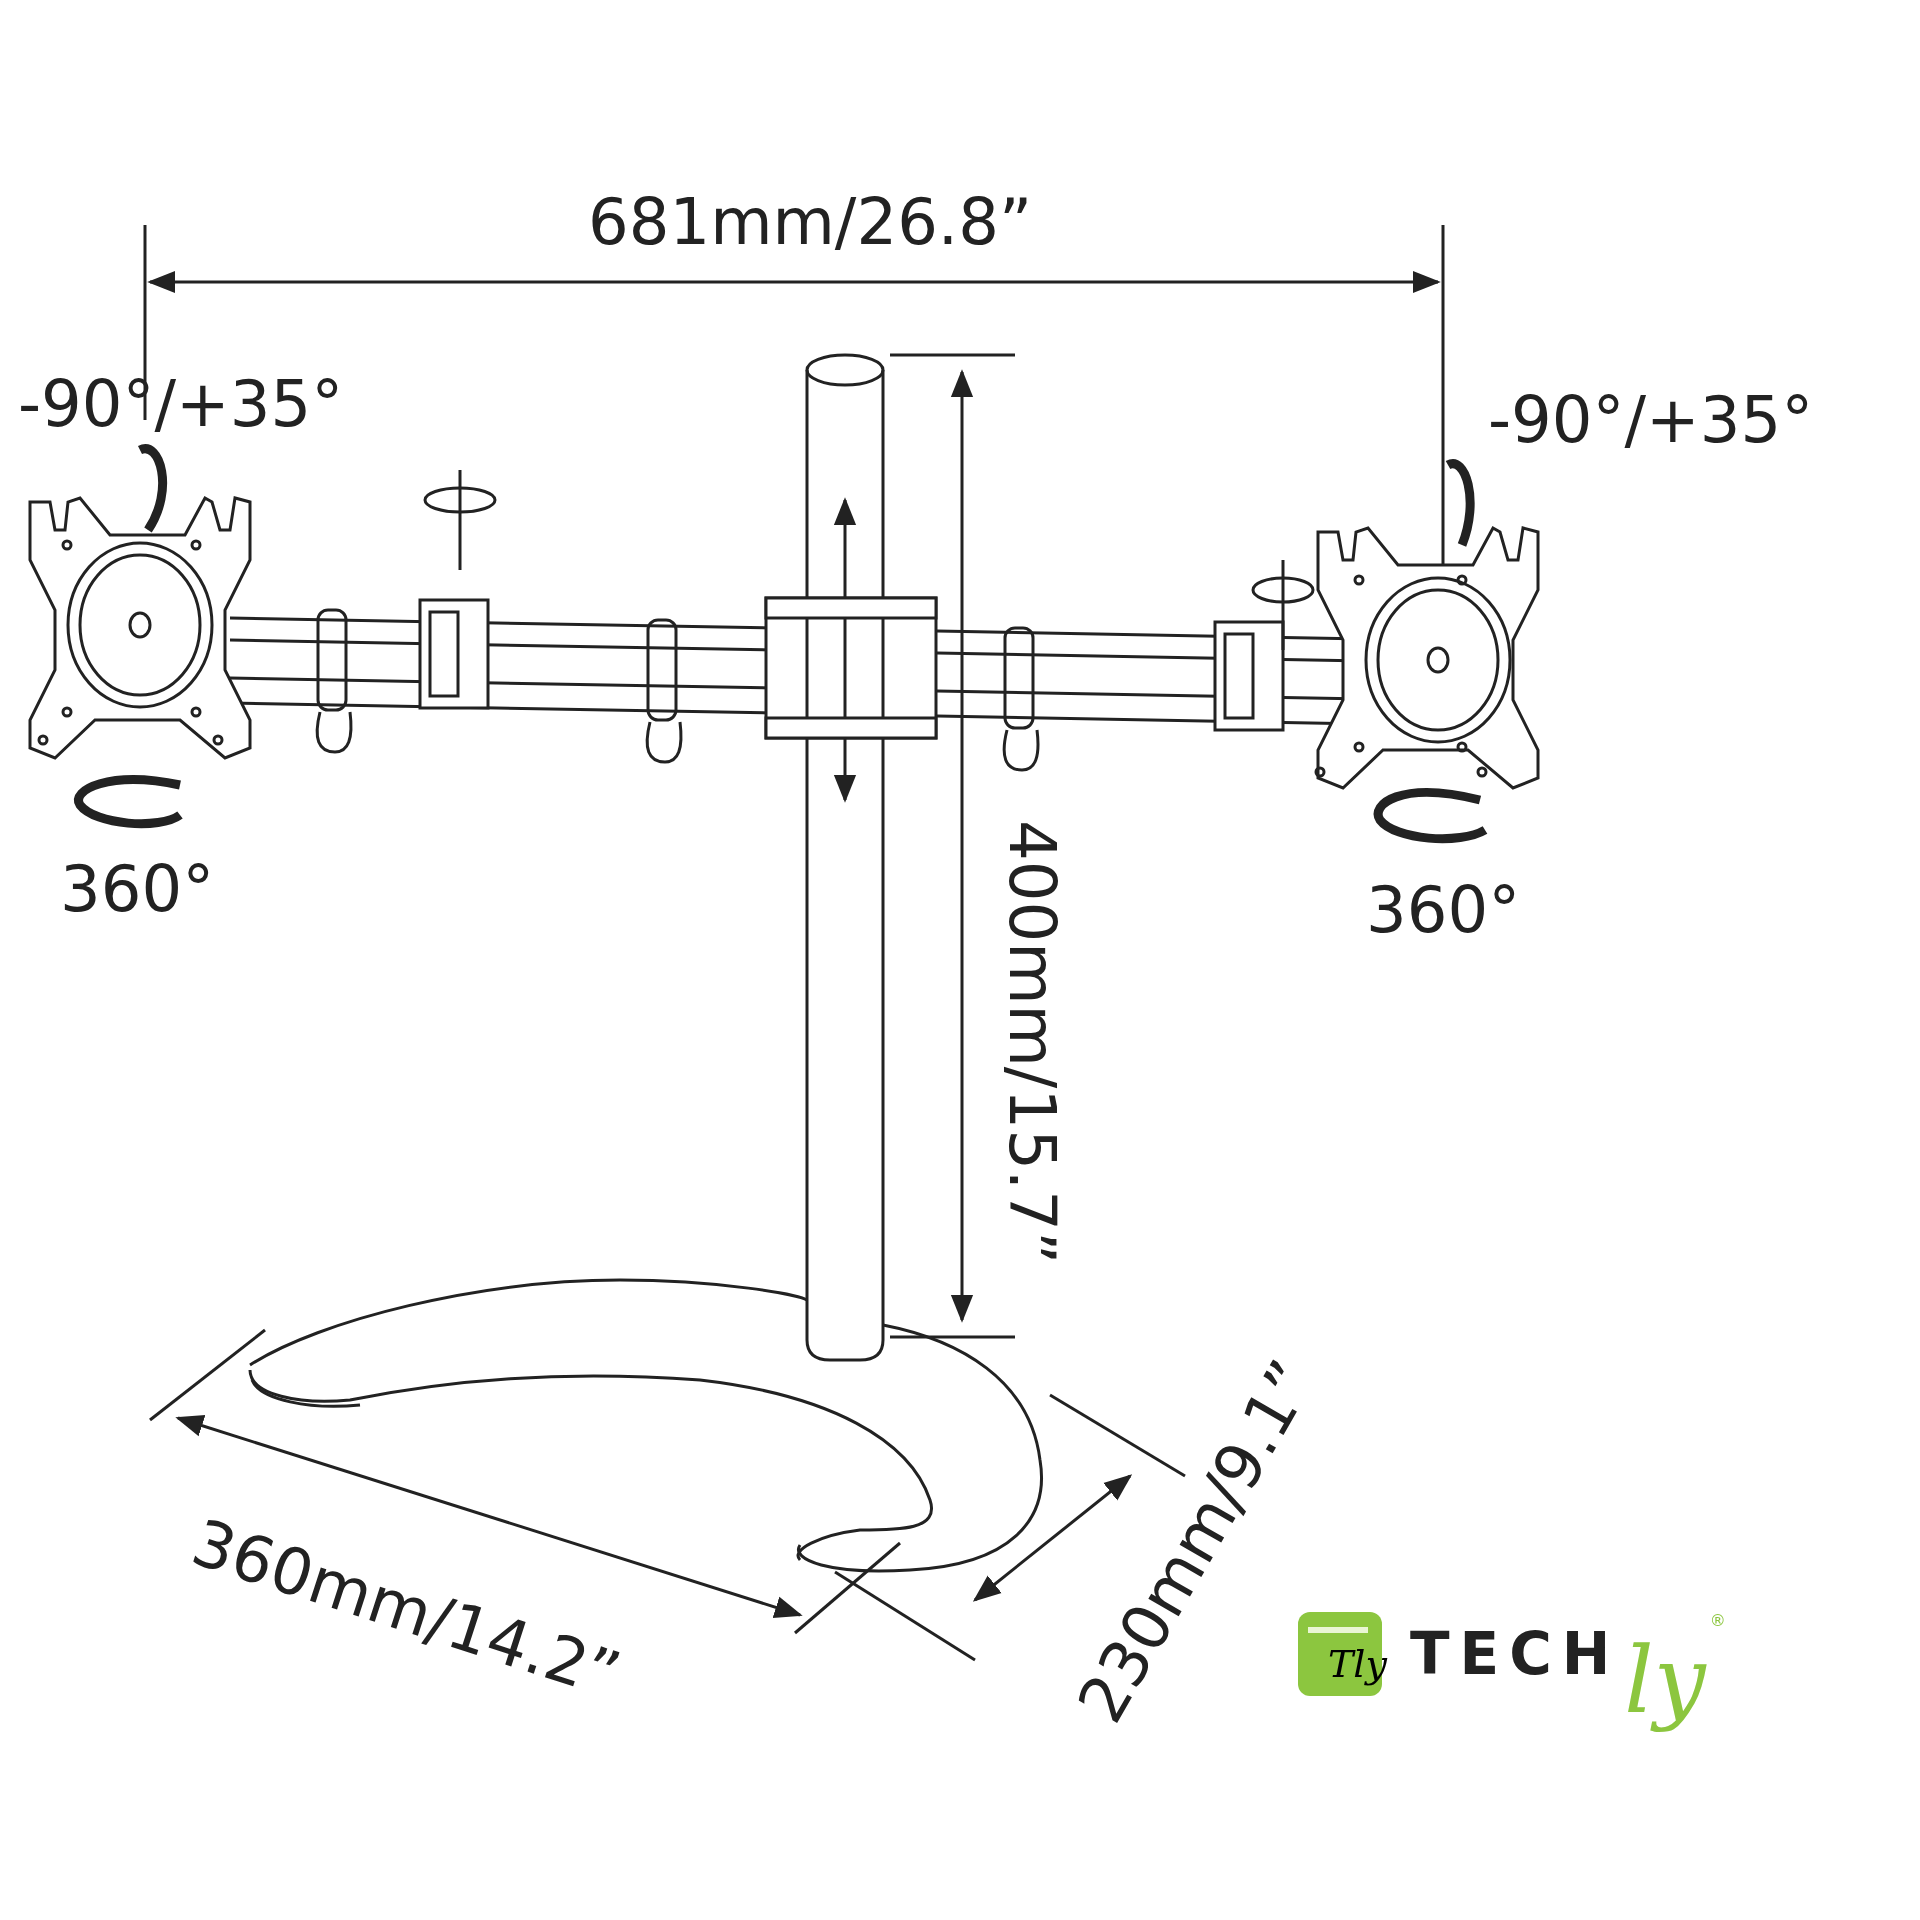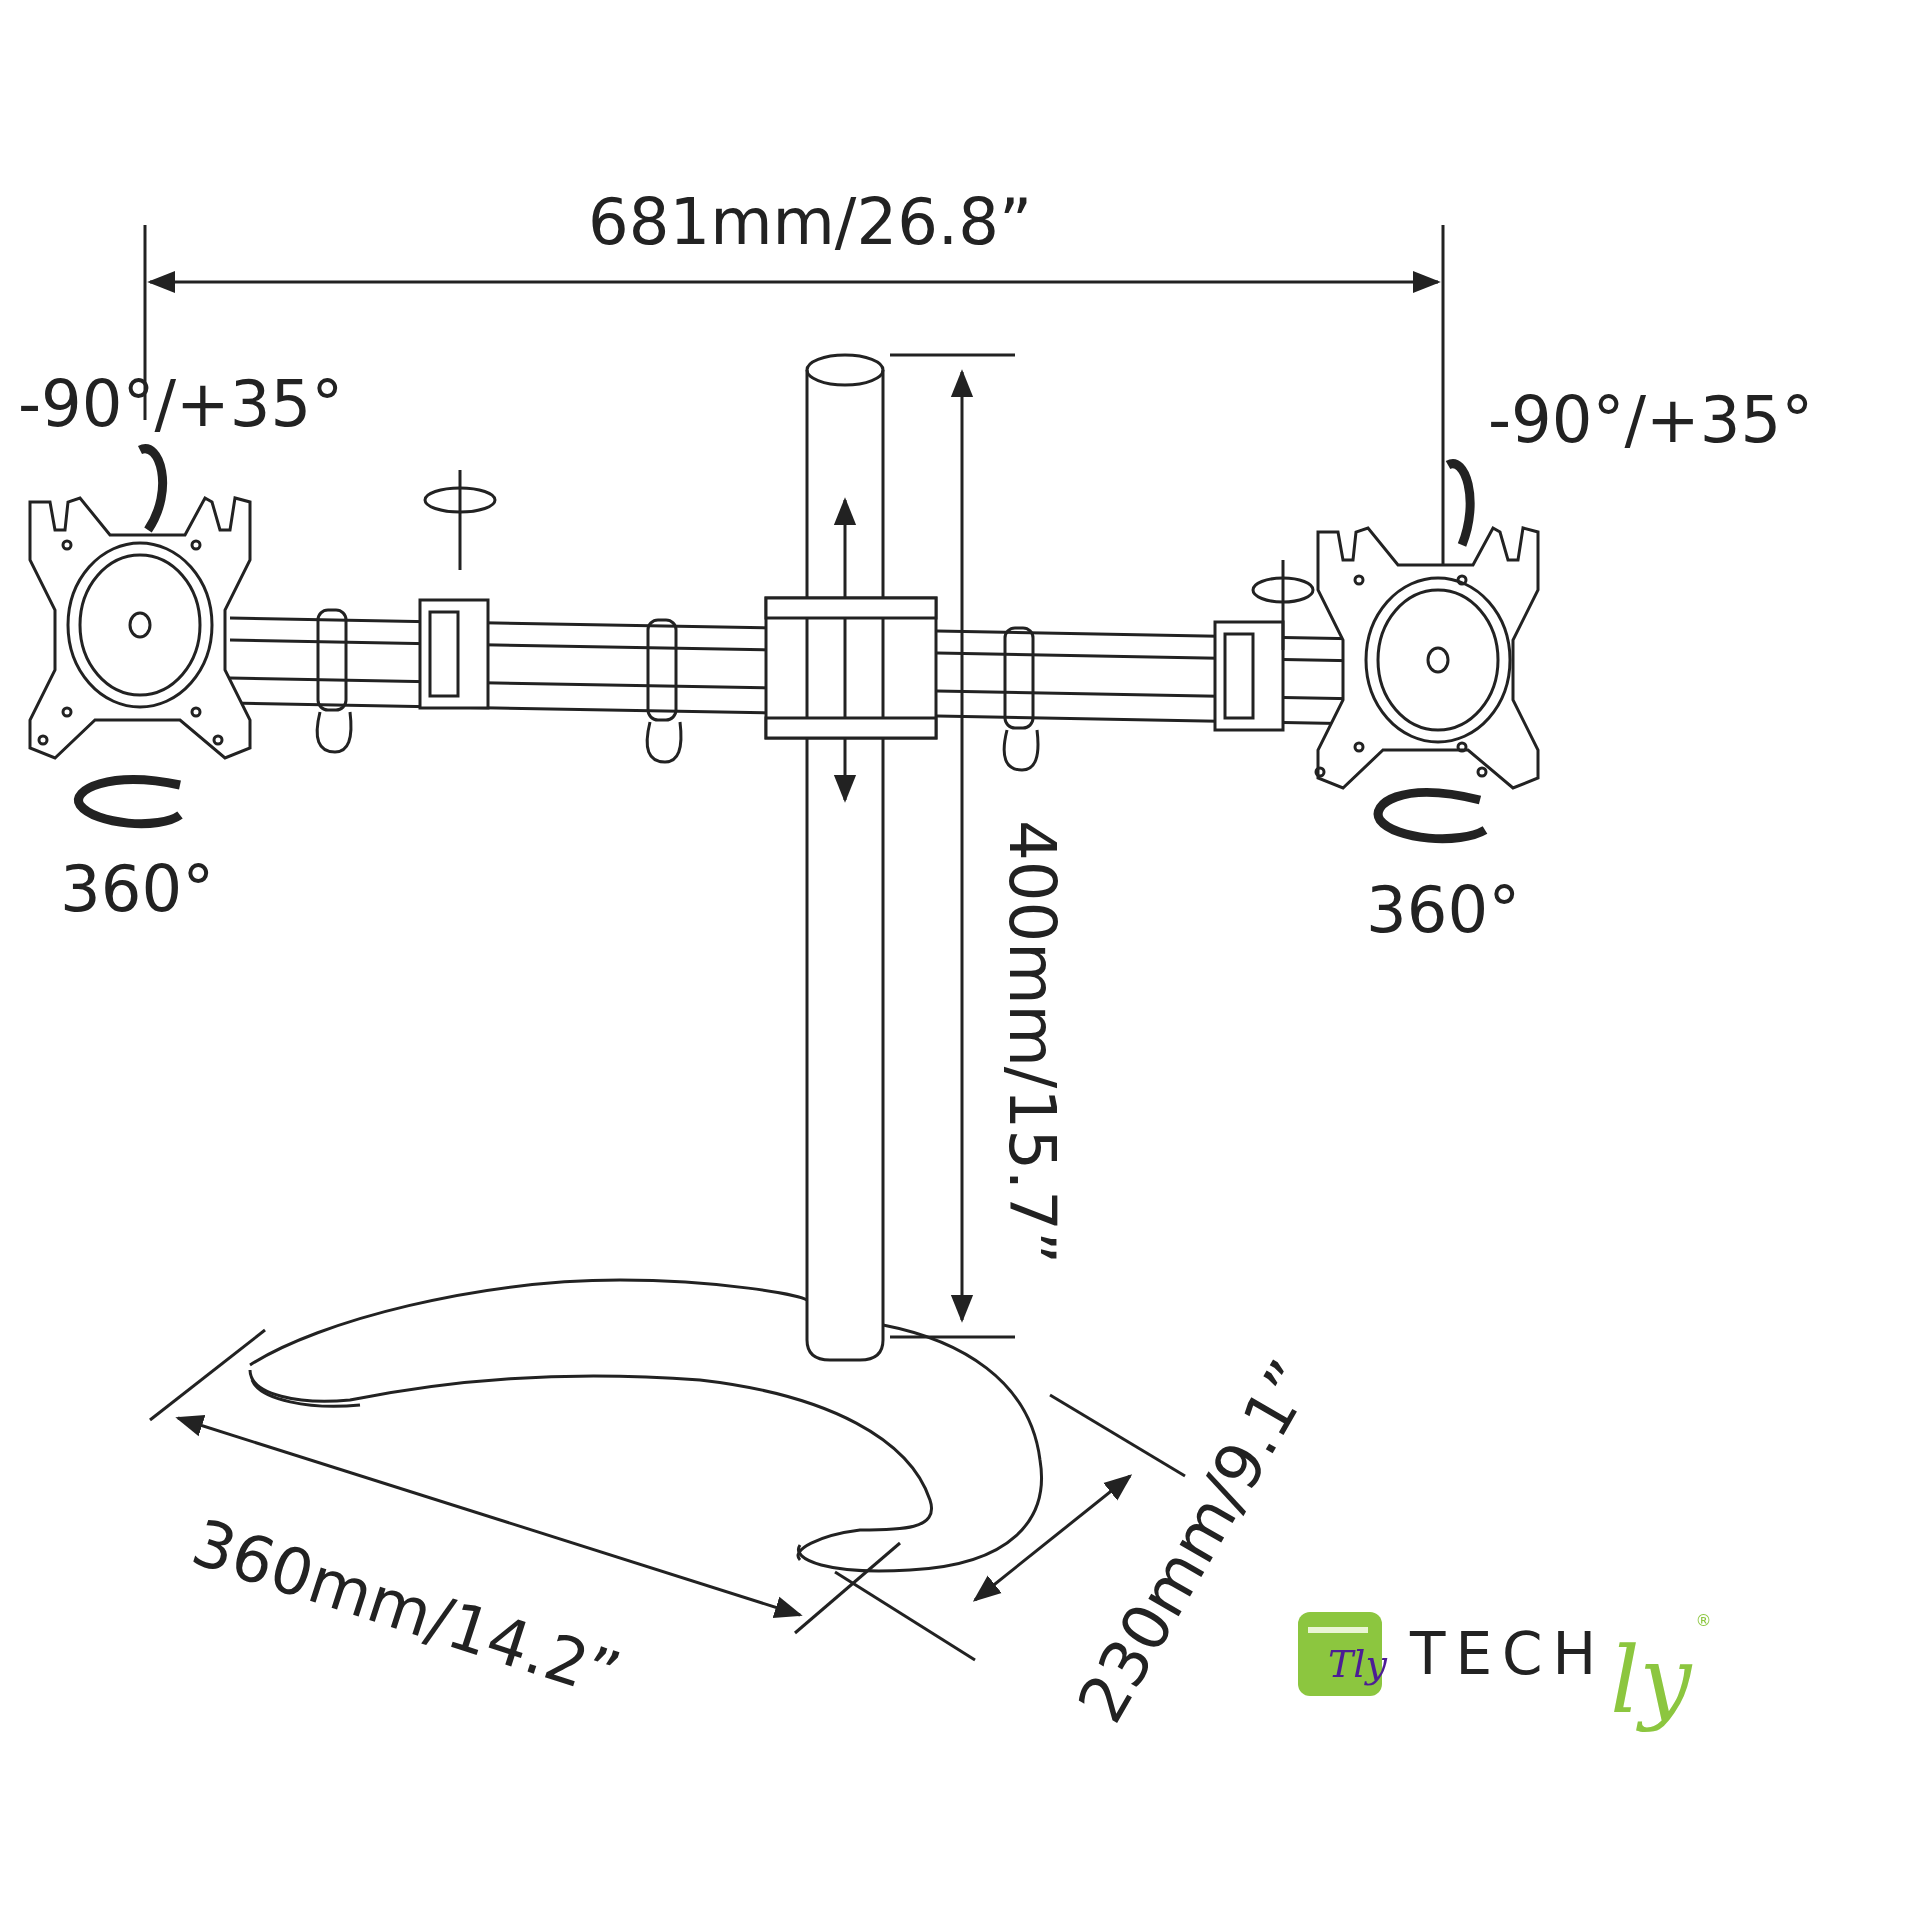--- a/index.html
+++ b/index.html
@@ -3,22 +3,22 @@
 <meta charset="utf-8">
 <style>
   html, body { margin:0; padding:0; background:#ffffff; }
   body { width:1920px; height:1920px; position:relative; overflow:hidden; font-family:"DejaVu Sans", sans-serif; color:#222; }
   svg.drawing { position:absolute; left:0; top:0; width:1920px; height:1920px; }
   .lbl { position:absolute; font-family:"DejaVu Sans", sans-serif; color:#222; white-space:nowrap; line-height:1; }
   .big { font-size:64px; }
   .logo { position:absolute; left:1298px; top:1588px; display:flex; align-items:center; }
   .logo-box { width:84px; height:84px; background:#8cc63f; border-radius:12px; position:relative; }
   .logo-box .bar { position:absolute; left:10px; top:15px; width:60px; height:6px; background:#e9f6d4; }
-  .logo-box .mono { position:absolute; left:30px; top:30px; color:#4c1d95; font-size:38px; font-style:italic; font-family:"DejaVu Serif", serif; }
-  .logo-word { margin-left:28px; font-family:"DejaVu Sans", sans-serif; font-size:58px; letter-spacing:10px; color:#222; font-weight:400; }
+  .logo-box .mono { position:absolute; left:30px; top:30px; color:#000000; font-size:38px; font-style:italic; font-family:"DejaVu Serif", serif; }
+  .logo-word { margin-left:28px; font-family:"DejaVu Sans", sans-serif; font-size:58px; letter-spacing:10px; color:#222; font-weight:700; }
   .logo-ly { font-family:"DejaVu Serif", serif; font-style:italic; color:#8cc63f; font-size:92px; margin-left:4px; position:relative; top:14px;margin-top:25px; }
   .logo-reg { color:#8cc63f; font-size:16px; position:relative; top:-34px; margin-left:4px; }
 </style>
 </head>
 <body>
 
 <svg class="drawing" viewBox="0 0 1920 1920" xmlns="http://www.w3.org/2000/svg">
   <defs>
     <marker id="ah" markerWidth="10" markerHeight="10" refX="9" refY="5" orient="auto-start-reverse" markerUnits="userSpaceOnUse">
       <path d="M0,0 L10,5 L0,10 z" fill="#222"></path>

